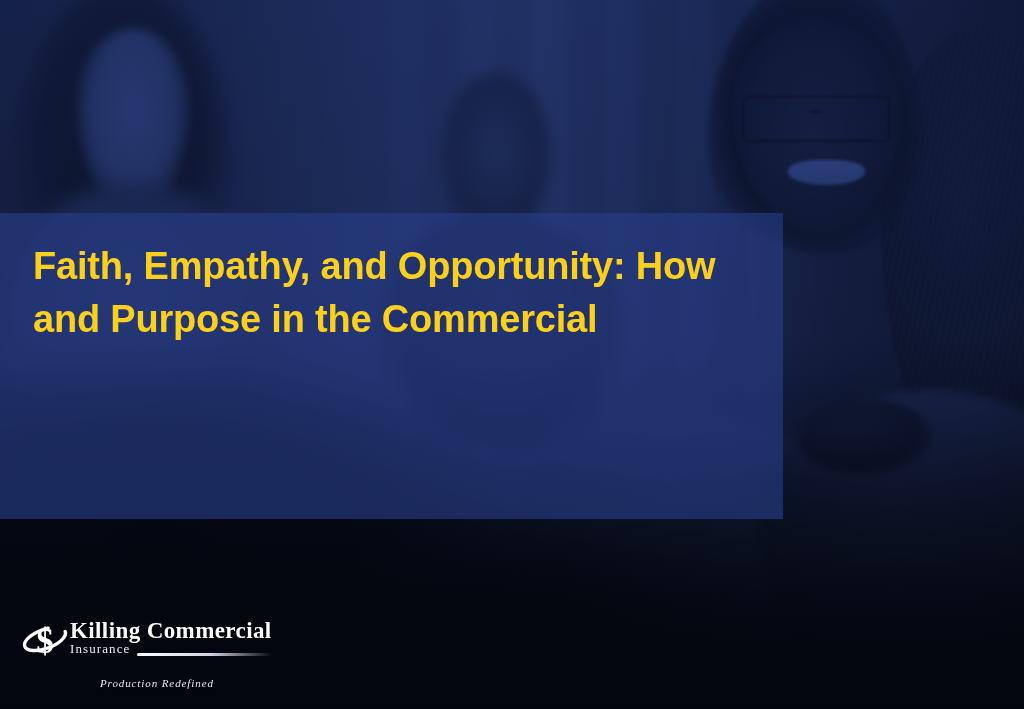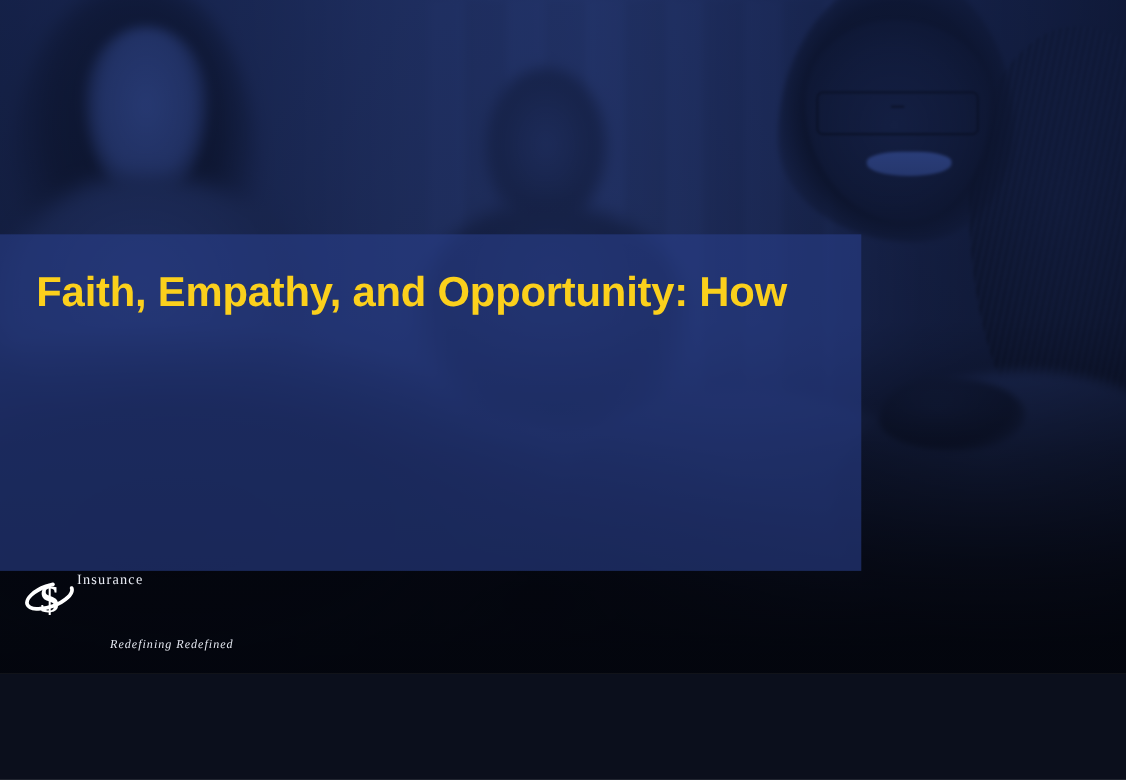--- a/index.html
+++ b/index.html
@@ -9,21 +9,21 @@
     background: #0b0f1c;
   }
   body {
     font-family: "Liberation Sans", sans-serif;
     -webkit-font-smoothing: antialiased;
   }
 
   .hero {
     position: relative;
     width: 1024px;
-    height: 612px;
+    height: 709px;
     overflow: hidden;
     background: #a16207;
   }
 
   
   .photo {
     position: absolute;
     inset: 0;
     overflow: hidden;
     filter: saturate(0.25) contrast(1.02);
@@ -261,21 +261,21 @@
     font-family: "Liberation Serif", serif;
     font-size: 23px;
     font-weight: bold;
     letter-spacing: 0.4px;
     line-height: 25px;
     white-space: nowrap;
     text-shadow: 0 1px 1px rgba(0,0,0,0.55);
   }
   .logo-sub-row {
     display: flex;
-    align-items: center;
+    align-items: flex-end;
     margin-top: -1px;
   }
   .logo-sub {
     color: #e9ecf4;
     font-family: "Liberation Serif", serif;
     font-size: 13px;
     letter-spacing: 1.1px;
     line-height: 14px;
     white-space: nowrap;
   }
@@ -324,33 +324,35 @@
     <div class="foreground"></div>
   </div>
 
   <div class="tint"></div>
   <div class="tint2"></div>
 
   <div class="headline-panel"></div>
 
   <h1 class="headline">
     <span class="line">Faith, Empathy, and Opportunity: How</span>
+    <span class="line">and Purpose in the Commercial</span>
   </h1>
 
   <div class="logo">
     <div class="logo-row">
       <div class="logo-mark">
         <svg viewBox="0 0 46 44" width="46" height="44" aria-hidden="true">
           <ellipse cx="23" cy="21" rx="21.5" ry="9.5" transform="rotate(-20 23 21)" fill="none" stroke="#ffffff" stroke-width="3.4" stroke-linecap="round" stroke-dasharray="96 26" stroke-dashoffset="14"></ellipse>
           <text x="23" y="35" text-anchor="middle" font-family="Liberation Serif, serif" font-size="35" font-weight="bold" fill="#ffffff">$</text>
         </svg>
       </div>
       <div class="logo-wordmark">
+        <span class="logo-name">Killing Commercial</span>
         <span class="logo-sub-row">
           <span class="logo-sub">Insurance</span>
           <span class="logo-rule"></span>
         </span>
       </div>
     </div>
-    <span class="logo-tagline">Redefining Redefined</span>
+    <span class="logo-tagline">Production Redefined</span>
   </div>
 
 </div>
 
 </body></html>

